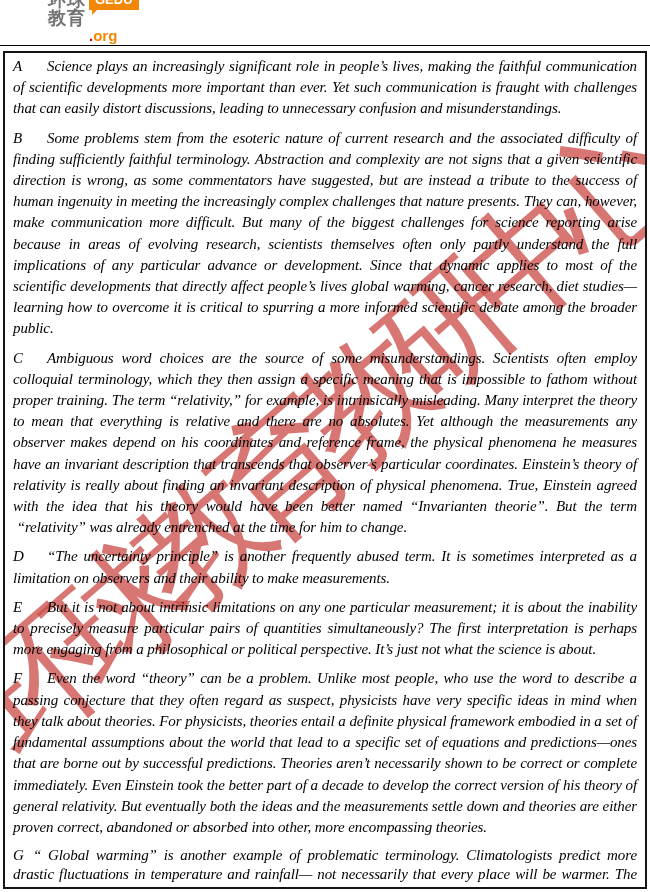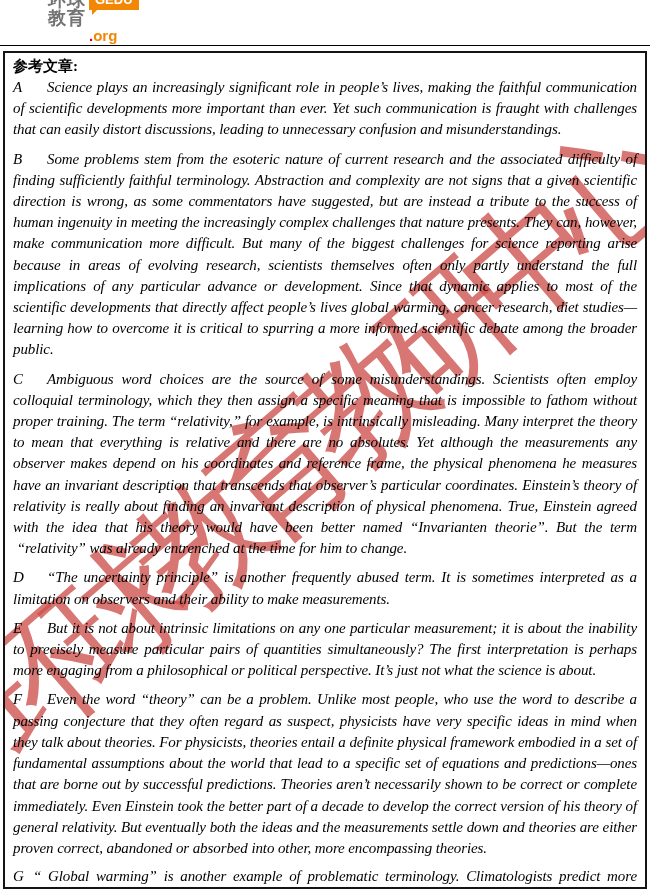--- a/index.html
+++ b/index.html
@@ -77,21 +77,20 @@
       <div class="logo-right">
         <div class="gedu-badge">GEDU</div>
         <div class="org-line"><span class="org-dot">.</span><span class="org-txt">org</span></div>
       </div>
     </div>
   </div>
 
   <div class="content-box">
     <div class="watermark">环球教育教研中心</div>
 
-    <div class="section-title">参考文章:</div>
 
     <p class="para"><span class="plabel">A</span><span>Science plays an increasingly significant role in people’s lives, making the faithful communication of scientific developments more important than ever. Yet such communication is fraught with challenges that can easily distort discussions, leading to unnecessary confusion and misunderstandings.</span></p>
 
     <p class="para"><span class="plabel">B</span><span>Some problems stem from the esoteric nature of current research and the associated difficulty of finding sufficiently faithful terminology. Abstraction and complexity are not signs that a given scientific direction is wrong, as some commentators have suggested, but are instead a tribute to the success of human ingenuity in meeting the increasingly complex challenges that nature presents. They can, however, make communication more difficult. But many of the biggest challenges for science reporting arise because in areas of evolving research, scientists themselves often only partly understand the full implications of any particular advance or development. Since that dynamic applies to most of the scientific developments that directly affect people’s lives global warming, cancer research, diet studies—learning how to overcome it is critical to spurring a more informed scientific debate among the broader public.</span></p>
 
     <p class="para"><span class="plabel">C</span><span>Ambiguous word choices are the source of some misunderstandings. Scientists often employ colloquial terminology, which they then assign a specific meaning that is impossible to fathom without proper training. The term “relativity,” for example, is intrinsically misleading. Many interpret the theory to mean that everything is relative and there are no absolutes. Yet although the measurements any observer makes depend on his coordinates and reference frame, the physical phenomena he measures have an invariant description that transcends that observer’s particular coordinates. Einstein’s theory of relativity is really about finding an invariant description of physical phenomena. True, Einstein agreed with the idea that his theory would have been better named “Invarianten theorie”. But the term &nbsp;“relativity” was already entrenched at the time for him to change.</span></p>
 
     <p class="para"><span class="plabel">D</span><span>“The uncertainty principle” is another frequently abused term. It is sometimes interpreted as a limitation on observers and their ability to make measurements.</span></p>
 
     <p class="para"><span class="plabel">E</span><span>But it is not about intrinsic limitations on any one particular measurement; it is about the inability to precisely measure particular pairs of quantities simultaneously? The first interpretation is perhaps more engaging from a philosophical or political perspective. It’s just not what the science is about.</span></p>

